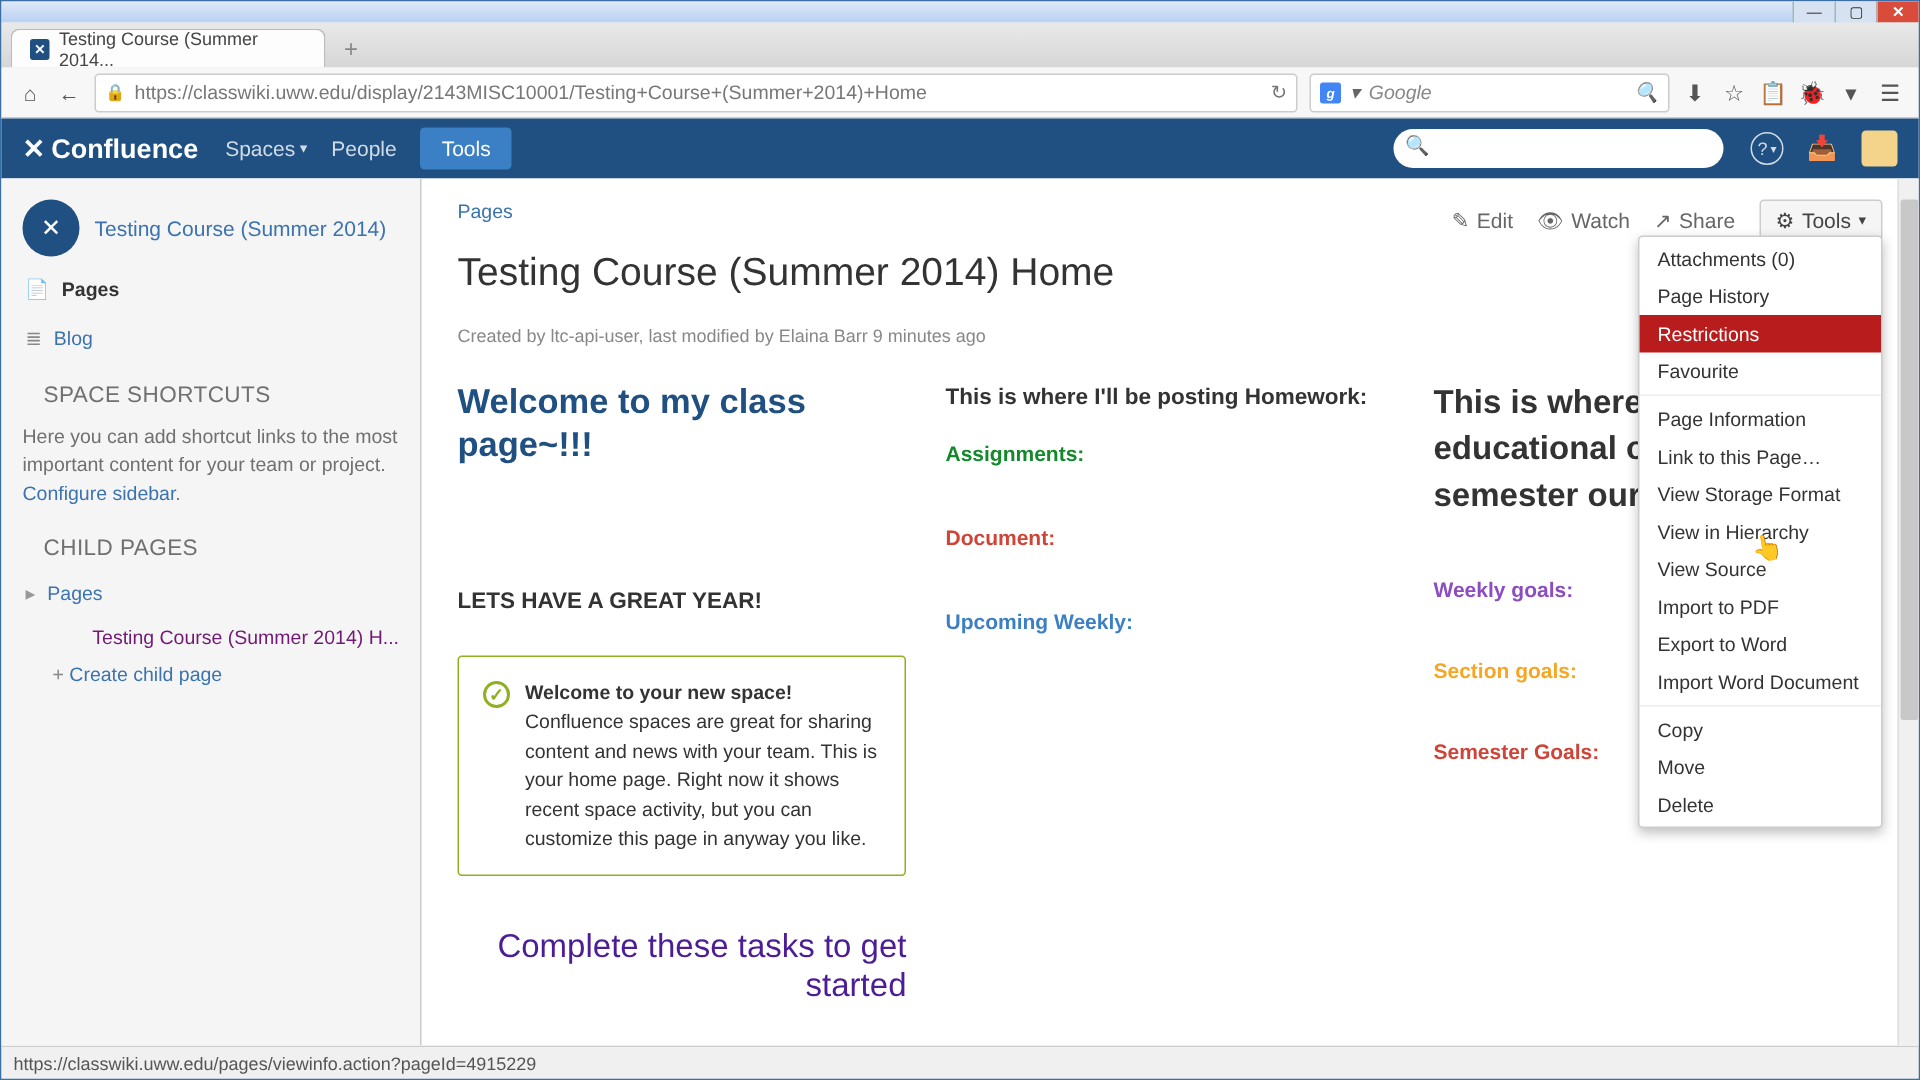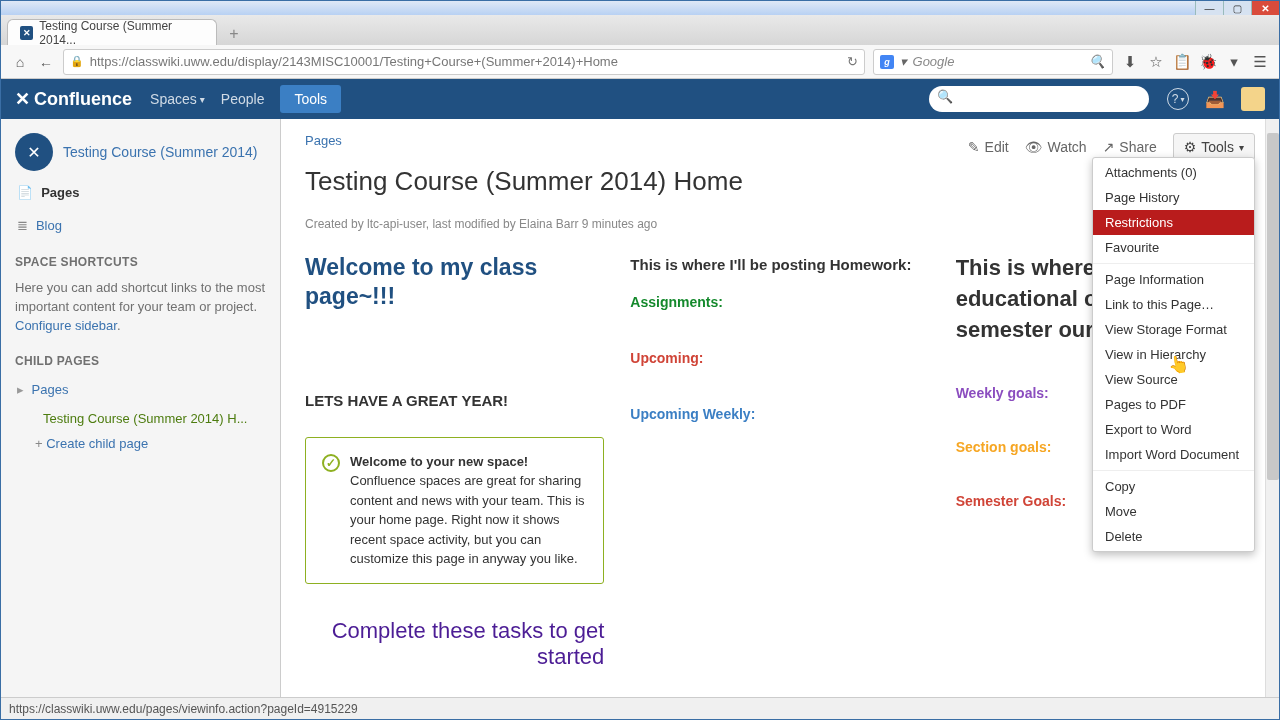--- a/index.html
+++ b/index.html
@@ -43,21 +43,21 @@
 .avatar { width:24px;height:24px;border-radius:3px;background:#f4d48a;}
 
 
 .conf-body { flex:1; display:flex; background:#fff; position:relative; overflow:hidden;}
 .sidebar { width:280px; background:#f5f5f5; border-right:1px solid #ccc; padding:14px; display:flex;flex-direction:column;gap:10px; font-size:13px;}
 .space-hdr { display:flex;align-items:center;gap:10px;}
 .space-icon { width:38px;height:38px;border-radius:50%;background:#205081;display:flex;align-items:center;justify-content:center;color:#fff;font-size:16px;}
 .space-name { color:#3b73af; font-size:14px;}
 .side-item { display:flex;align-items:center;gap:8px;padding:4px 2px;color:#3b73af;cursor:pointer;}
 .side-item.bold { color:#333;font-weight:bold;}
-.side-sect { color:#707070;font-size:12px;font-weight:bold;margin-top:8px;letter-spacing:0.3px;}
+.side-sect { color:#707070;font-size:15px;font-weight:normal;margin-top:8px;letter-spacing:0.3px;margin-left:14px;}
 .side-note { color:#707070;font-size:13px;line-height:1.45;}
 .side-note a { color:#3b73af;text-decoration:none;}
 .side-child { padding-left:16px;color:#3b73af;cursor:pointer;}
 .side-add { padding-left:20px;color:#3b73af;cursor:pointer;}
 
 .main { flex:1; padding:14px 24px; overflow:auto; position:relative;}
 .breadcrumb { color:#3b73af;font-size:13px;}
 .page-actions { position:absolute; top:14px; right:24px; display:flex;gap:16px;align-items:center;color:#666;font-size:14px;}
 .page-action { display:flex;align-items:center;gap:5px;cursor:pointer;color:#666;}
 .tools-btn { border:1px solid #ccc;border-radius:3px;padding:5px 10px;display:flex;align-items:center;gap:5px;color:#444;font-size:14px;background:#f5f5f5;}
@@ -186,21 +186,21 @@
       </div>
       <div class="side-sect">SPACE SHORTCUTS</div>
       <div class="side-note">
         <span>Here you can add shortcut links to the most important content for your team or project. </span><a href="#">Configure sidebar</a>.
       </div>
       <div class="side-sect">CHILD PAGES</div>
       <div class="side-item" style="color:#3b73af;">
         <span style="color:#999;">▸</span>
         <span>Pages</span>
       </div>
-      <div class="side-child" style="color:#4d7c0f;padding-left:28px;">Testing Course (Summer 2014) H...</div>
+      <div class="side-child" style="color:#701a75;padding-left:28px;text-align:right;">Testing Course (Summer 2014) H...</div>
       <div class="side-add">
         <span style="color:#888;">+ </span><span>Create child page</span>
       </div>
     </div>
 
     <div class="main">
 
       <div class="breadcrumb">Pages</div>
 
       <div class="page-actions">
@@ -227,21 +227,21 @@
           <div class="menu-item">Attachments (0)</div>
           <div class="menu-item">Page History</div>
           <div class="menu-item sel">Restrictions</div>
           <div class="menu-item">Favourite</div>
           <div class="menu-sep"></div>
           <div class="menu-item">Page Information</div>
           <div class="menu-item">Link to this Page…</div>
           <div class="menu-item">View Storage Format</div>
           <div class="menu-item">View in Hierarchy</div>
           <div class="menu-item">View Source</div>
-          <div class="menu-item">Pages to PDF</div>
+          <div class="menu-item">Import to PDF</div>
           <div class="menu-item">Export to Word</div>
           <div class="menu-item">Import Word Document</div>
           <div class="menu-sep"></div>
           <div class="menu-item">Copy</div>
           <div class="menu-item">Move</div>
           <div class="menu-item">Delete</div>
         </div>
       <div class="cursor">👆</div>
 
       <h1 class="page-title">Testing Course (Summer 2014) Home</h1>
@@ -259,21 +259,21 @@
               <span>Confluence spaces are great for sharing content and news with your team. This is your home page. Right now it shows recent space activity, but you can customize this page in anyway you like.</span>
             </div>
           </div>
 
           <h2 class="tasks-h">Complete these tasks to get started</h2>
         </div>
 
         <div class="col">
           <div class="hw-intro">This is where I'll be posting Homework:</div>
           <div class="lbl-green">Assignments:</div>
-          <div class="lbl-red">Upcoming:</div>
+          <div class="lbl-red">Document:</div>
           <div class="lbl-blue">Upcoming Weekly:</div>
         </div>
 
         <div class="col" style="min-width:150px;">
           <div class="edu-intro">This is where the educational our current semester our week:</div>
           <div class="lbl-purple">Weekly goals:</div>
           <div class="lbl-orange">Section goals:</div>
           <div class="lbl-red2">Semester Goals:</div>
         </div>
       </div>

